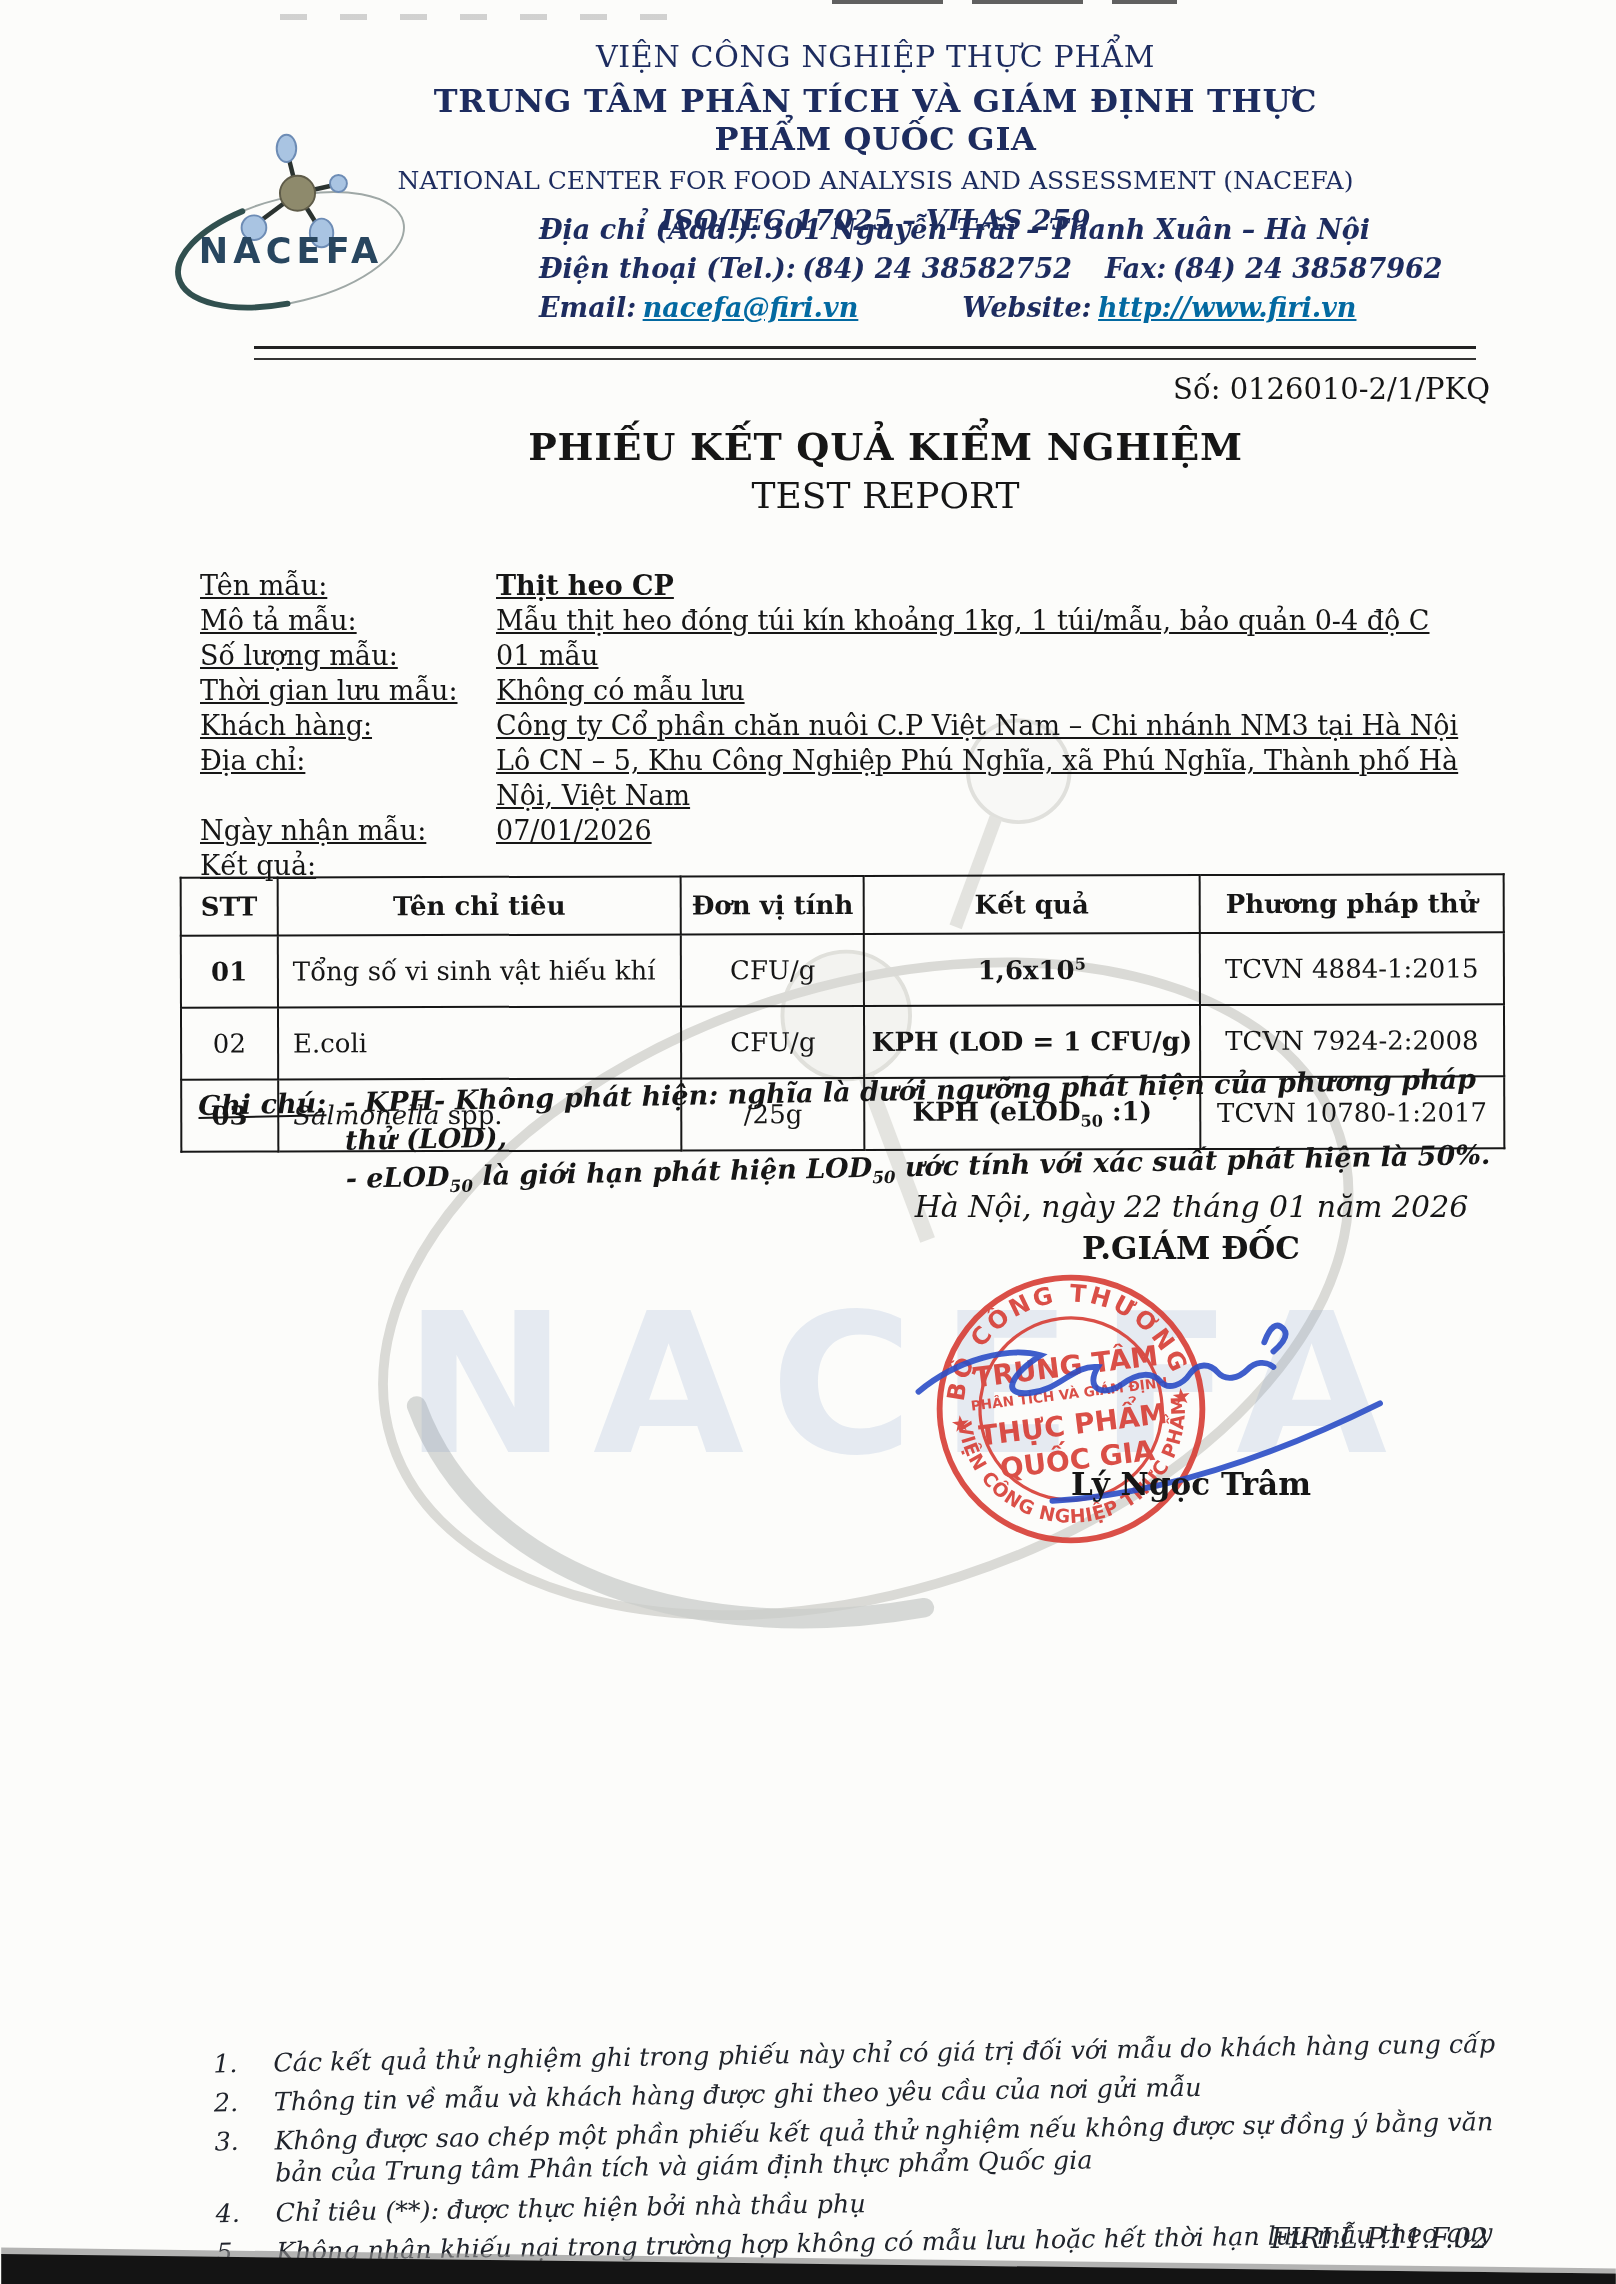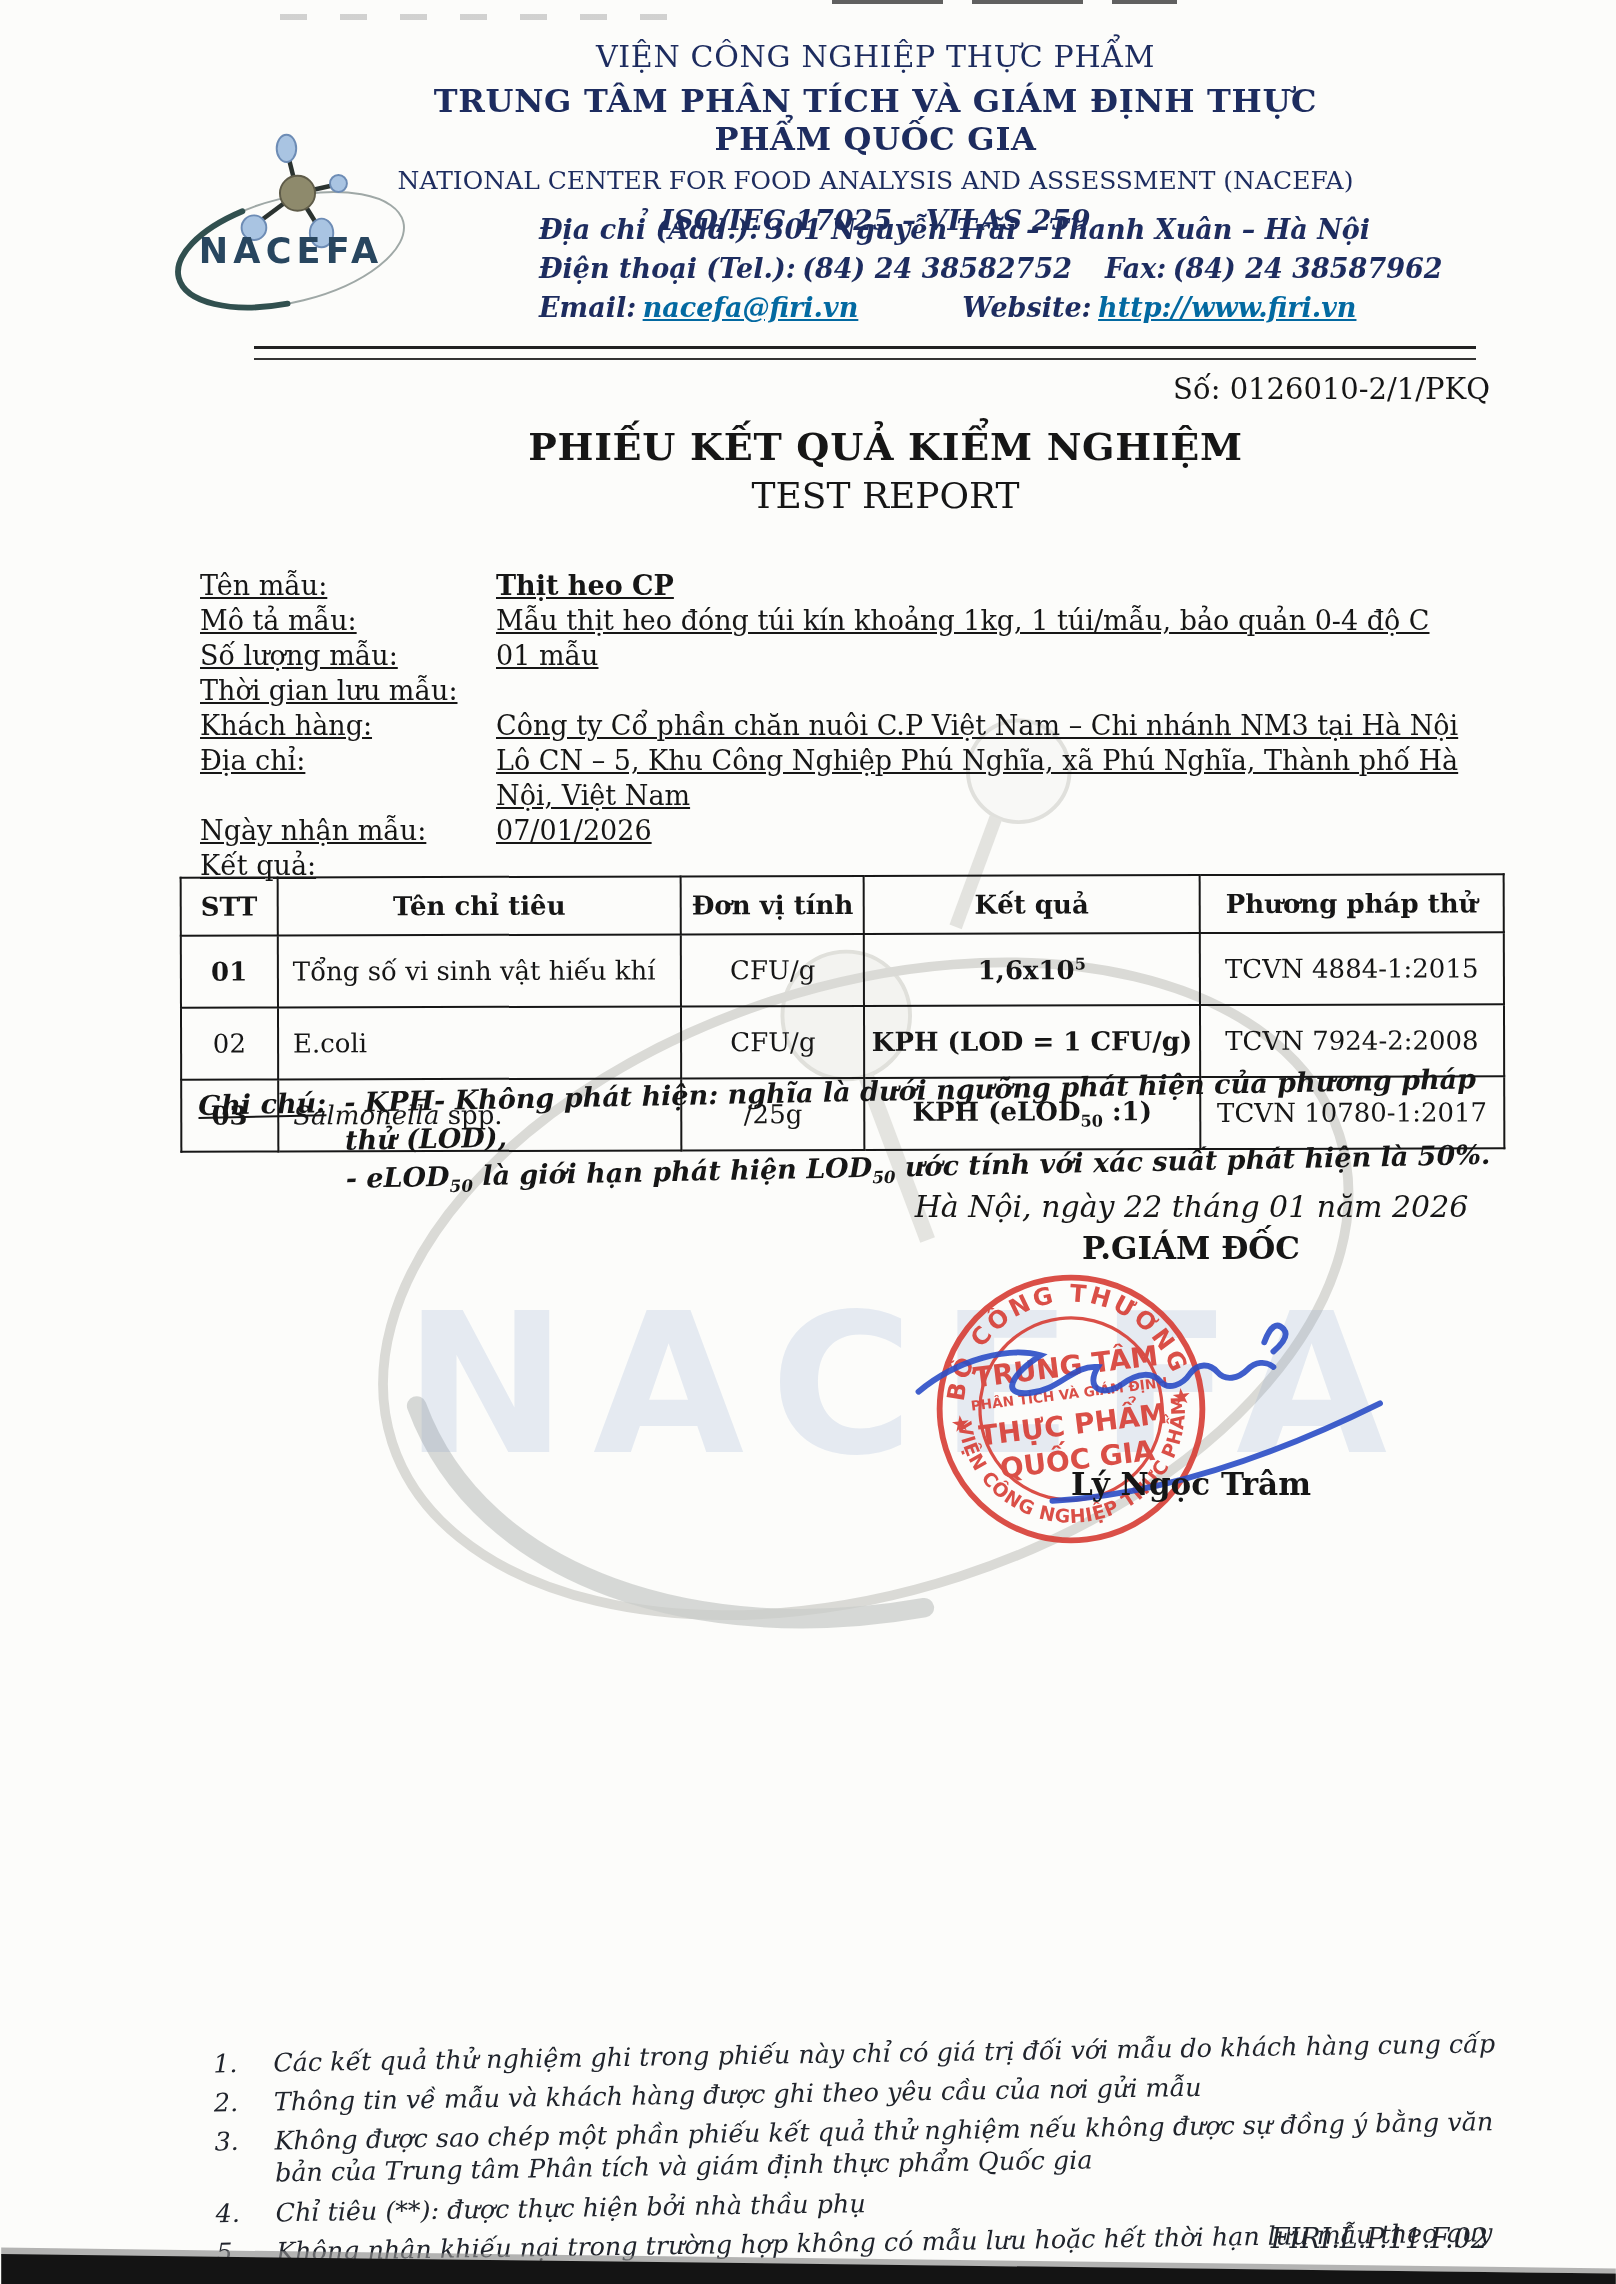--- a/index.html
+++ b/index.html
@@ -135,20 +135,21 @@
     <div class="irow">
         <span class="ilabel">Mô tả mẫu:</span>
         <span class="ivalue">Mẫu thịt heo đóng túi kín khoảng 1kg, 1 túi/mẫu, bảo quản 0-4 độ C</span>
       </div>
     <div class="irow">
         <span class="ilabel">Số lượng mẫu:</span>
         <span class="ivalue">01 mẫu</span>
       </div>
     <div class="irow">
         <span class="ilabel">Thời gian lưu mẫu:</span>
+        <span class="ivalue">Không có mẫu lưu</span>
       </div>
     <div class="irow">
         <span class="ilabel">Khách hàng:</span>
         <span class="ivalue">Công ty Cổ phần chăn nuôi C.P Việt Nam – Chi nhánh NM3 tại Hà Nội</span>
       </div>
     <div class="irow">
         <span class="ilabel">Địa chỉ:</span>
         <span class="ivalue">Lô CN – 5, Khu Công Nghiệp Phú Nghĩa, xã Phú Nghĩa, Thành phố Hà Nội, Việt Nam</span>
       </div>
     <div class="irow">

